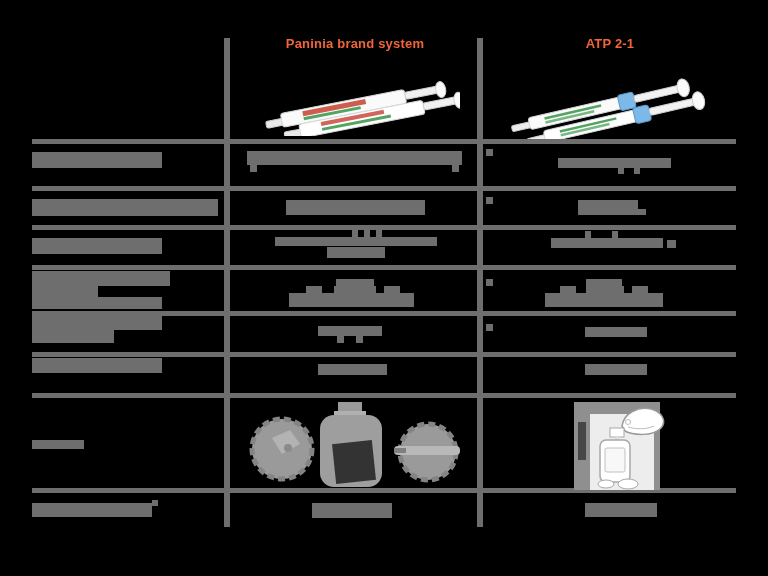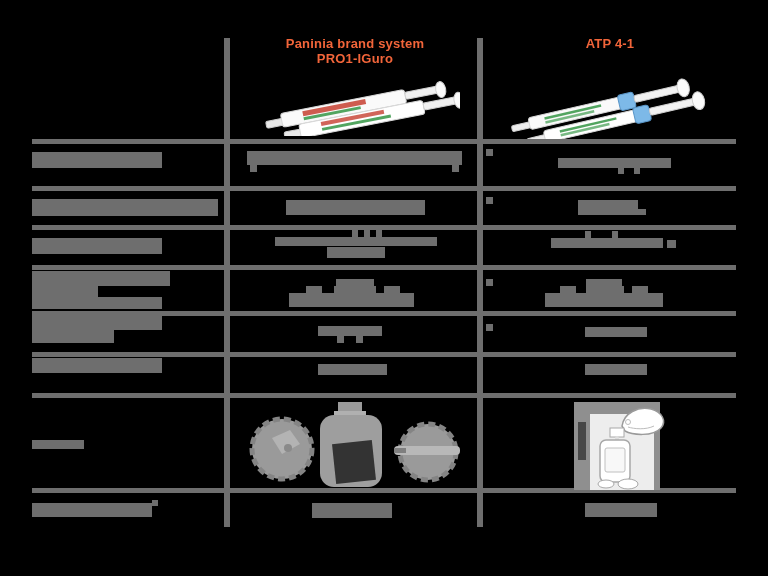--- a/index.html
+++ b/index.html
@@ -12,24 +12,23 @@
               font-weight:bold;font-size:13px;line-height:15px;letter-spacing:.2px;}
   .svg-abs{position:absolute;}
 </style>
 </head>
 <body>
 
 <div id="canvas">
 
   <div class="col-header" style="left:240px;">
     <div>Paninia brand system</div>
-    <div>PRO1-IGuro</div>
   </div>
   <div class="col-header" style="left:495px;">
-    <div>ATP 4-1</div>
+    <div>ATP 2-1</div>
   </div>
 
   <svg class="svg-abs" style="left:262px;top:72px;" width="198" height="64" viewBox="0 0 198 64">
     <g transform="rotate(-11 99 32)">
       <g transform="translate(14,26)">
         <rect x="-12" y="5" width="18" height="7" rx="2" fill="#e9e9e9" stroke="#cfcfcf"></rect>
         <rect x="4" y="0" width="126" height="14" rx="3" fill="#fafafa" stroke="#d8d8d8"></rect>
         <rect x="26" y="2" width="64" height="5" fill="#c94a3c" opacity="0.9"></rect>
         <rect x="26" y="8" width="58" height="3" fill="#3f9b4f" opacity="0.9"></rect>
         <rect x="130" y="3" width="34" height="7" rx="2" fill="#f0f0f0" stroke="#d0d0d0"></rect>

